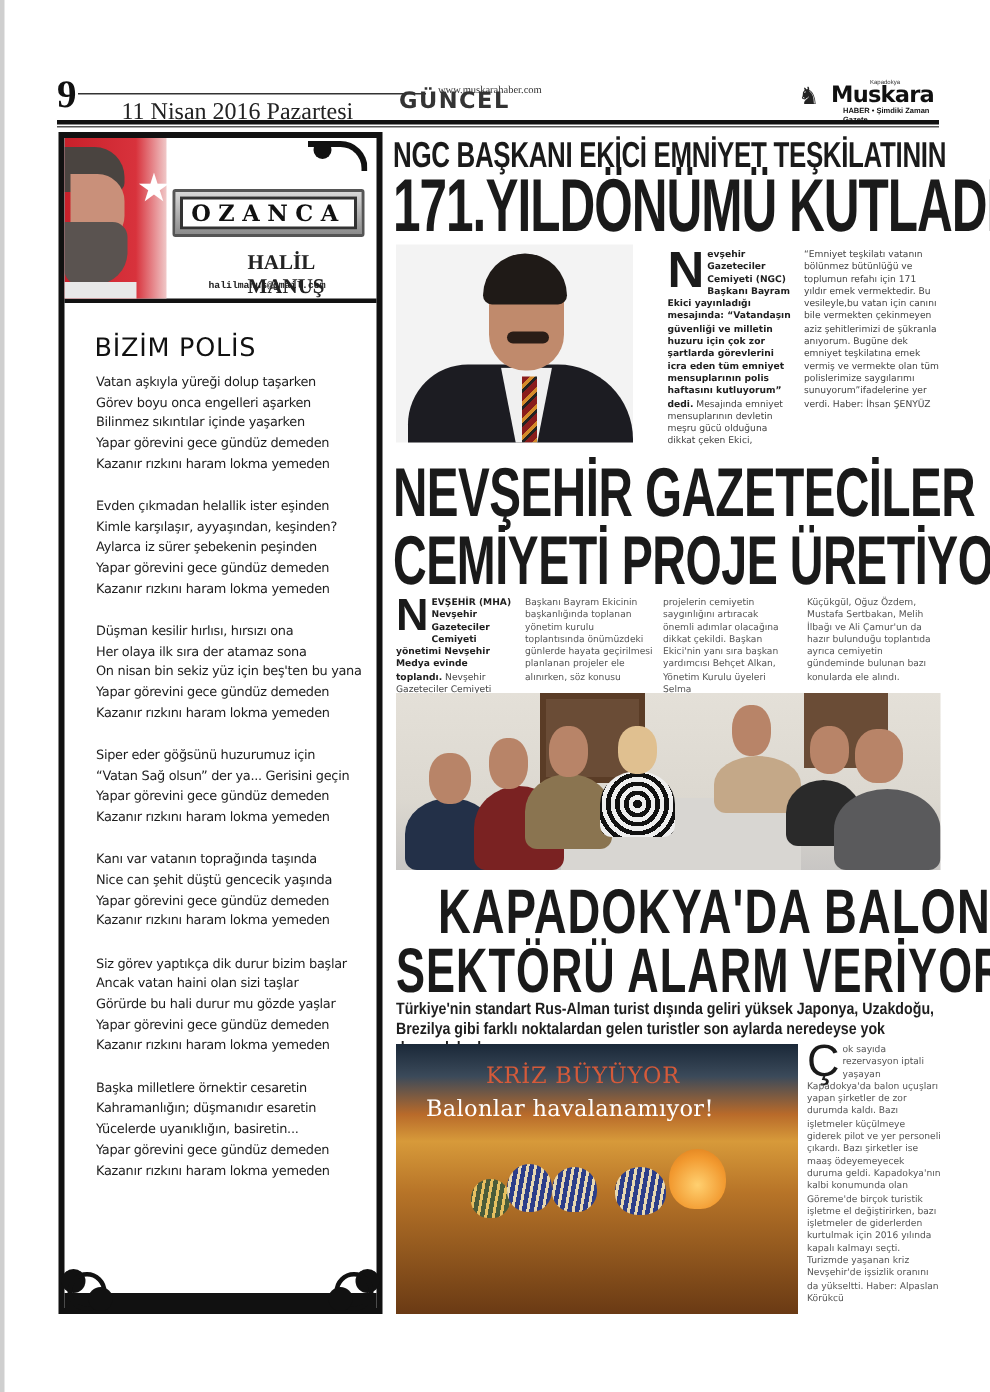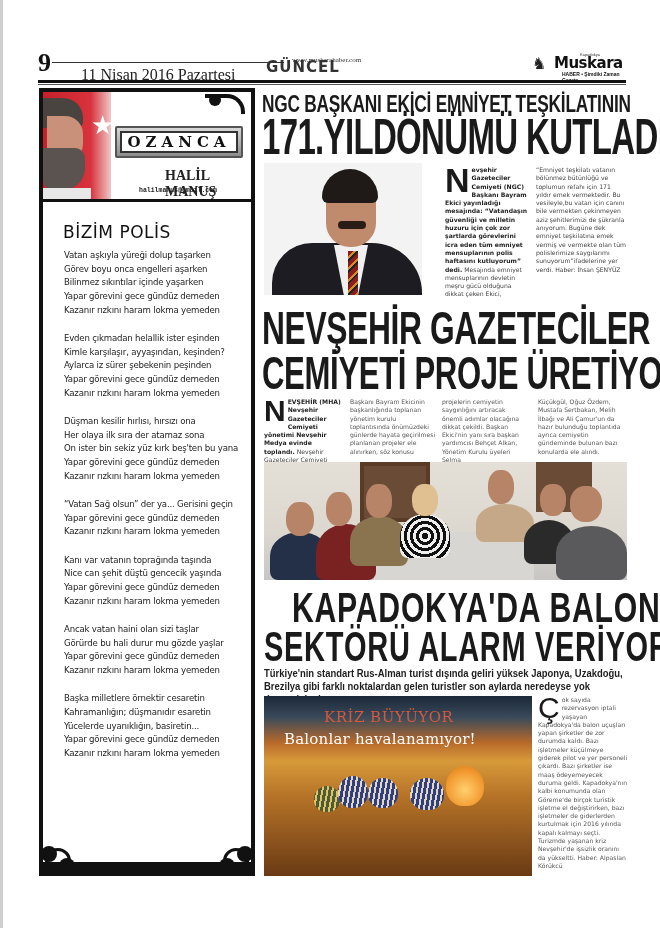--- a/index.html
+++ b/index.html
@@ -159,36 +159,38 @@
       <div class="stanza">
         <div>Evden çıkmadan helallik ister eşinden</div>
         <div>Kimle karşılaşır, ayyaşından, keşinden?</div>
         <div>Aylarca iz sürer şebekenin peşinden</div>
         <div>Yapar görevini gece gündüz demeden</div>
         <div>Kazanır rızkını haram lokma yemeden</div>
       </div>
       <div class="stanza">
         <div>Düşman kesilir hırlısı, hırsızı ona</div>
         <div>Her olaya ilk sıra der atamaz sona</div>
-        <div>On ister bin sekiz yüz kırk beş'ten bu yana</div>
-        <div>Yapar görevini gece gündüz demeden</div>
-        <div>Kazanır rızkını haram lokma yemeden</div>
-      </div>
-      <div class="stanza">
+        <div>On nisan bin sekiz yüz için beş'ten bu yana</div>
+        <div>Yapar görevini gece gündüz demeden</div>
+        <div>Kazanır rızkını haram lokma yemeden</div>
+      </div>
+      <div class="stanza">
+        <div>Siper eder göğsünü huzurumuz için</div>
         <div>“Vatan Sağ olsun” der ya... Gerisini geçin</div>
         <div>Yapar görevini gece gündüz demeden</div>
         <div>Kazanır rızkını haram lokma yemeden</div>
       </div>
       <div class="stanza">
         <div>Kanı var vatanın toprağında taşında</div>
         <div>Nice can şehit düştü gencecik yaşında</div>
         <div>Yapar görevini gece gündüz demeden</div>
         <div>Kazanır rızkını haram lokma yemeden</div>
       </div>
       <div class="stanza">
+        <div>Siz görev yaptıkça dik durur bizim başlar</div>
         <div>Ancak vatan haini olan sizi taşlar</div>
         <div>Görürde bu hali durur mu gözde yaşlar</div>
         <div>Yapar görevini gece gündüz demeden</div>
         <div>Kazanır rızkını haram lokma yemeden</div>
       </div>
       <div class="stanza">
         <div>Başka milletlere örnektir cesaretin</div>
         <div>Kahramanlığın; düşmanıdır esaretin</div>
         <div>Yücelerde uyanıklığın, basiretin...</div>
         <div>Yapar görevini gece gündüz demeden</div>

